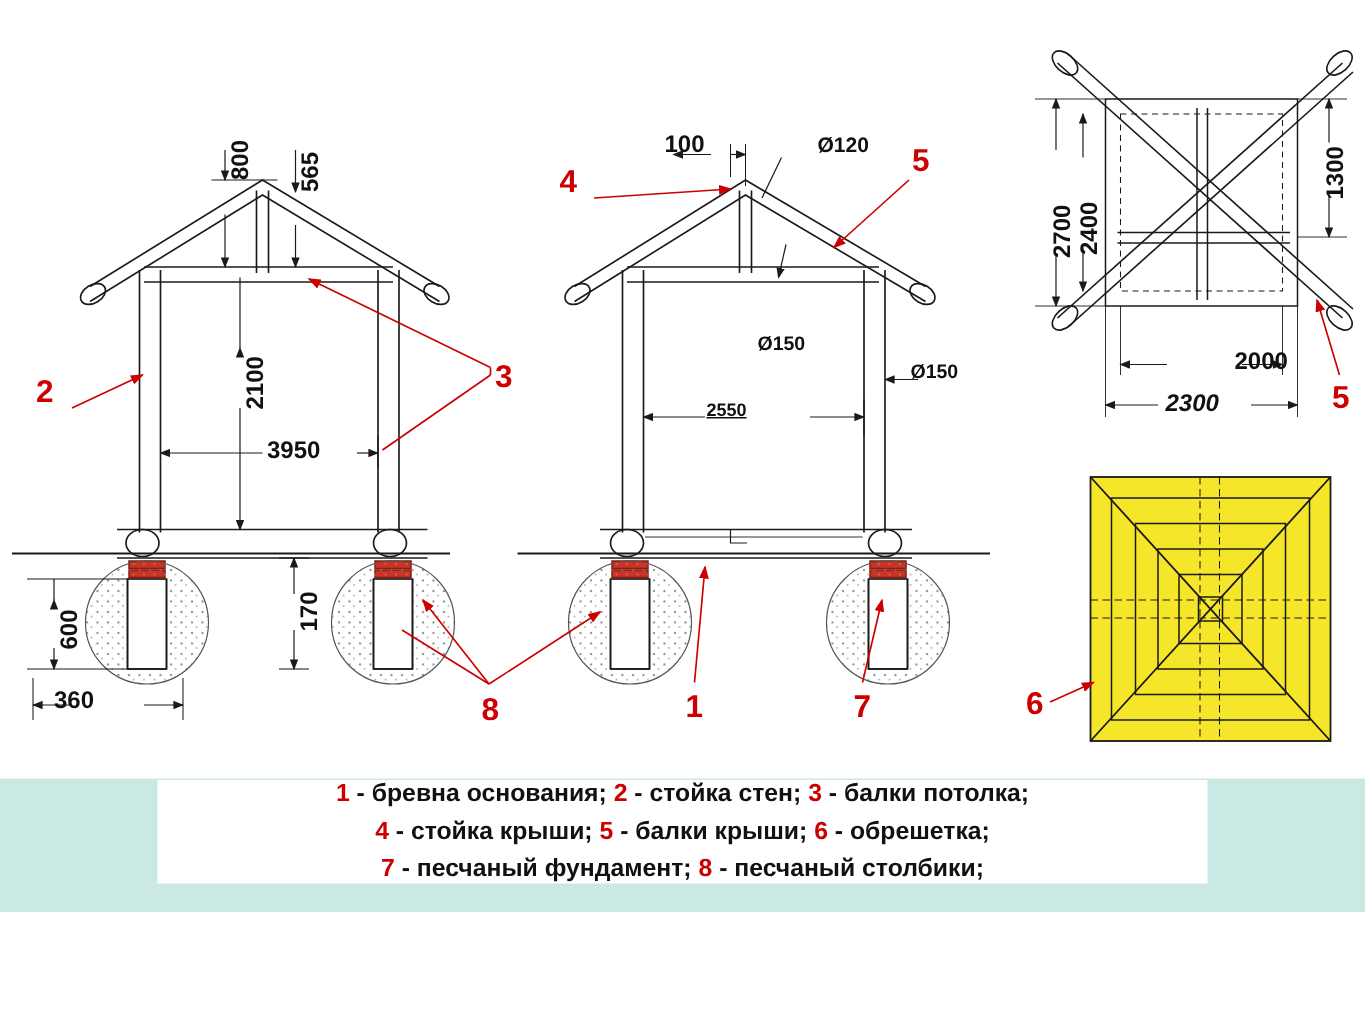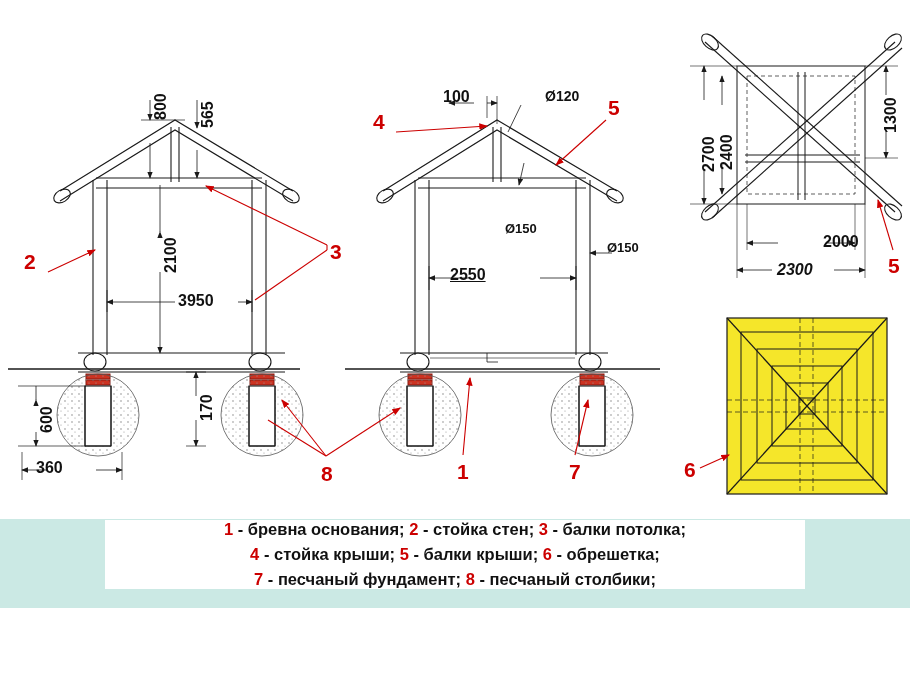--- a/index.html
+++ b/index.html
@@ -298,21 +298,21 @@
   <div class="dim vert" style="left:162px;top:273px;font-size:16px;">2100</div>
   <div class="dim" style="left:178px;top:292px;font-size:16px;">3950</div>
   <div class="dim vert" style="left:38px;top:433px;font-size:16px;">600</div>
   <div class="dim vert" style="left:198px;top:421px;font-size:16px;">170</div>
   <div class="dim" style="left:36px;top:459px;font-size:16px;">360</div>
 
   <div class="dim" style="left:443px;top:88px;font-size:16px;text-align:center;">100</div>
   <div class="dim" style="left:517px;top:88px;font-size:14px;margin-left:28px;">Ø120</div>
   <div class="dim" style="left:505px;top:221px;font-size:13px;">Ø150</div>
   <div class="dim" style="left:607px;top:240px;font-size:13px;">Ø150</div>
-  <div class="dim" style="left:450px;top:266px;font-size:16px;text-decoration:underline;">2550</div>
+  <div class="dim" style="left:471px;top:266px;font-size:12px;text-decoration:underline;">2550</div>
 
   <div class="dim vert" style="left:700px;top:172px;font-size:16px;">2700</div>
   <div class="dim vert" style="left:718px;top:170px;font-size:16px;">2400</div>
   <div class="dim vert" style="left:882px;top:133px;font-size:16px;">1300</div>
   <div class="dim" style="left:823px;top:233px;font-size:16px;">2000</div>
   <div class="dim" style="left:777px;top:261px;font-size:16px;font-style:italic;">2300</div>
 
   <div class="callout" style="left:24px;top:250px;font-size:21px;">2</div>
   <div class="callout" style="left:330px;top:240px;font-size:21px;">3</div>
   <div class="callout" style="left:321px;top:462px;font-size:21px;">8</div>

